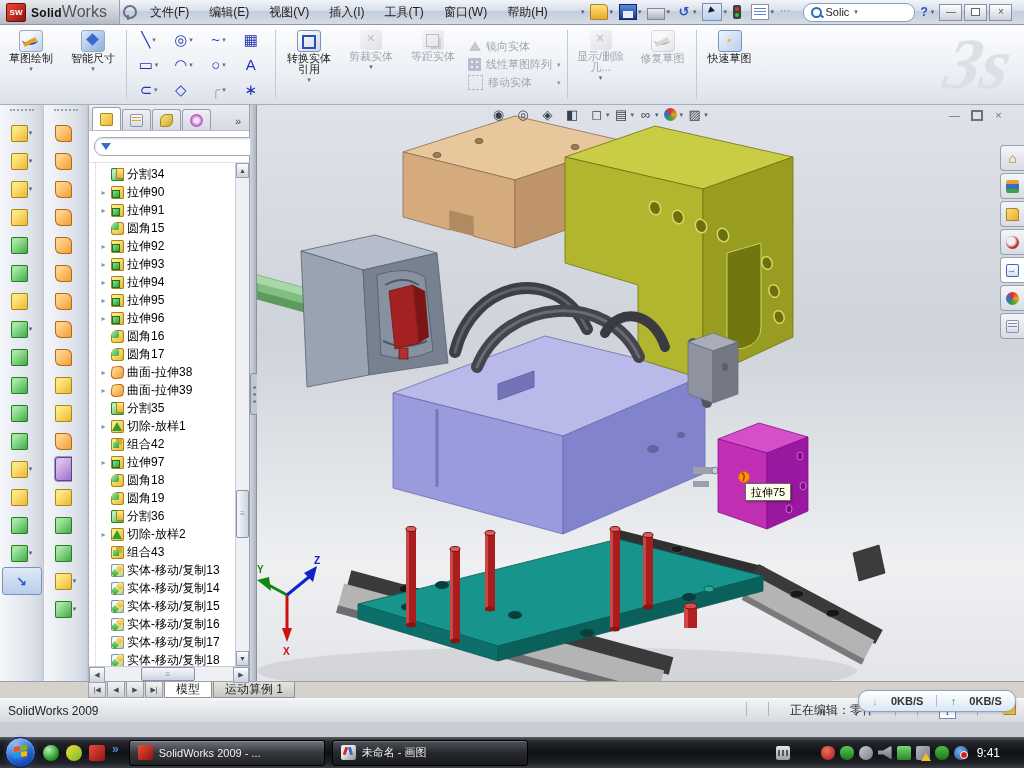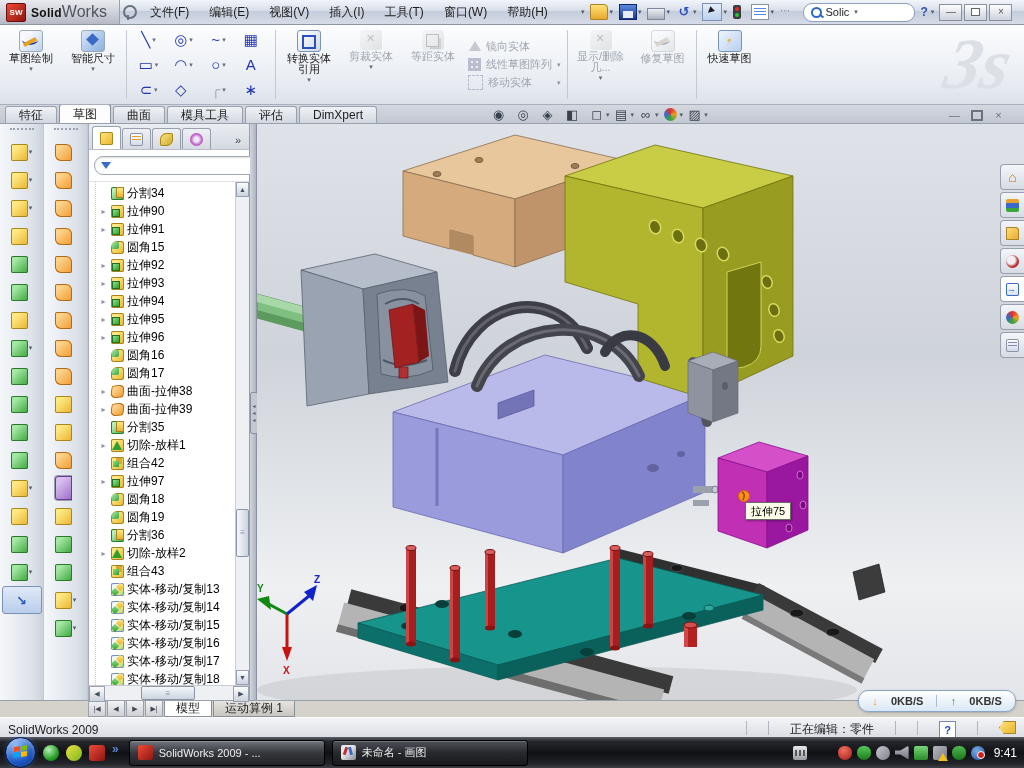--- a/index.html
+++ b/index.html
@@ -257,21 +257,21 @@
   .task{height:24px;width:178px;display:flex;align-items:center;gap:6px;padding:0 8px;margin-right:7px;
     border:1px solid #000;border-radius:3px;color:#eee;font-size:11px;white-space:nowrap;overflow:hidden;
     background:linear-gradient(#4e5158,#26282c 50%,#191a1e);box-shadow:inset 0 1px 0 #ffffff30}
   .task.active{background:linear-gradient(#70747c,#35373c 50%,#222327)}
   .tic{width:15px;height:15px;flex:none;border-radius:2px}
   .tic.sw{background:linear-gradient(135deg,#ef4a38,#8f1610);color:#fff;font-size:7px;font-weight:bold;
     display:flex;align-items:center;justify-content:center}
   .tic.paint{background:linear-gradient(135deg,#e8e8ec 40%,#8a8a94);position:relative}
   .tic.paint::after{content:"";position:absolute;left:3px;top:2px;width:3px;height:8px;background:#c03030;transform:rotate(20deg)}
   .tic.paint::before{content:"";position:absolute;left:8px;top:2px;width:3px;height:8px;background:#3a6ac8;transform:rotate(-15deg)}
-  .tray{margin-left:auto;display:flex;align-items:flex-end;gap:5px;padding-right:7px}
+  .tray{margin-left:auto;display:flex;align-items:flex-end;gap:5px;padding-right:24px}
   .tr-ic{width:14px;height:14px;border-radius:2px;display:flex;align-items:center;justify-content:center;
     color:#fff;font-size:9px;line-height:14px;flex:none}
   .t-keyboard{background:linear-gradient(#e8e8ec,#9a9aa4);margin-right:26px;position:relative}
   .t-keyboard::after{content:"";position:absolute;left:2px;top:4px;right:2px;height:6px;
     background:repeating-linear-gradient(90deg,#555 0 2px,transparent 2px 4px)}
   .t-antivirus{background:radial-gradient(circle at 40% 30%,#f07060,#a01818);border-radius:45% 45% 50% 50%}
   .t-security{background:linear-gradient(#58c858,#1a7a1a);border-radius:45% 45% 50% 50%}
   .t-update{background:linear-gradient(135deg,#c8c8d2,#80808c);border-radius:50%}
   .t-volume{background:linear-gradient(#b8b8c2,#70707c);clip-path:polygon(0 35%,40% 35%,100% 0,100% 100%,40% 65%,0 65%)}
   .t-power{background:linear-gradient(#78d878,#2a8a2a)}
@@ -479,46 +479,20 @@
       <span class="cm-ic ic-sketch"></span>
       <span class="cm-lbl">修复草图</span>
     </div>
     <div class="cm-sep"></div>
     <div class="cm-btn">
       <span class="cm-ic ic-rapid"></span>
       <span class="cm-lbl">快速草图</span>
     </div>
   </div>
 
-  <div class="tabrow">
-
-      <div class="rtab">
-        <span>特征</span>
-      </div>
-
-      <div class="rtab active">
-        <span>草图</span>
-      </div>
-
-      <div class="rtab">
-        <span>曲面</span>
-      </div>
-
-      <div class="rtab">
-        <span>模具工具</span>
-      </div>
-
-      <div class="rtab">
-        <span>评估</span>
-      </div>
-
-      <div class="rtab">
-        <span>DimXpert</span>
-      </div>
-    </div>
 
   <div class="main">
 
     <div class="lbars">
       <div class="lcol">
         <div class="grip"></div>
         <div>
 
             <div class="ltool">
               <span class="lic ty"></span>

